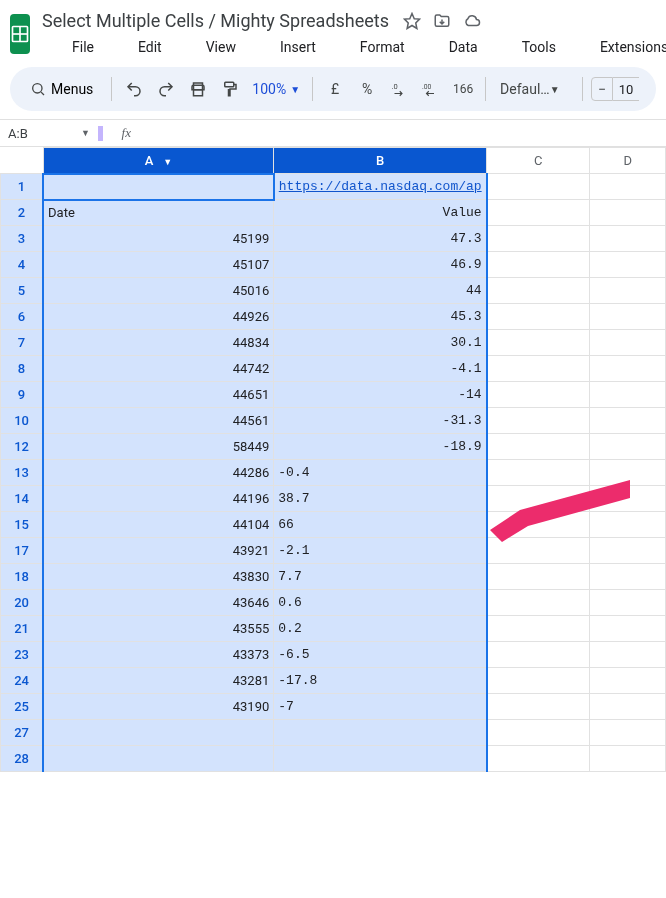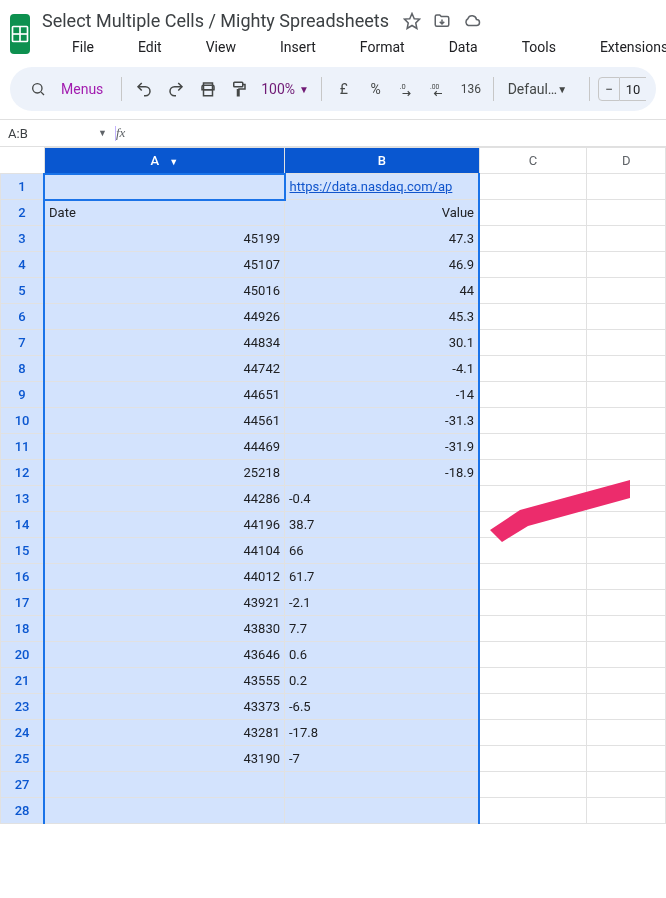--- a/index.html
+++ b/index.html
@@ -50,58 +50,58 @@
     display: flex;
     align-items: center;
     gap: 4px;
     margin: 8px 10px;
     background: #edf2fa;
     border-radius: 24px;
     padding: 4px 10px;
     height: 44px;
   }
   .tb-menuchip {
-    display: flex; align-items: center; gap: 15px;
+    display: flex; align-items: center; gap: 5px;
     padding: 4px 10px;
     font-size: 14px;
-    color: #a21caf;
+    color: #000000;
     cursor: pointer;
     text-align: center;
   }
   .tb-divider { width: 1px; height: 24px; background: #c7c7c7; margin: 0 4px; }
   .tb-btn {
     width: 28px; height: 28px;
     display: flex; align-items: center; justify-content: center;
     cursor: pointer;
     color: #444746;
     border-radius: 4px;
   }
-  .tb-zoom { display: flex; align-items: center; gap: 4px; padding: 0 4px; color: #701a75; font-size: 14px; }
+  .tb-zoom { display: flex; align-items: center; gap: 4px; padding: 0 4px; color: #1d4ed8; font-size: 14px; }
   .tb-font { display: flex; align-items: center; padding: 0 6px; color: #444746; font-size: 14px; width: 80px; overflow: hidden; }
   .tb-fontsize {
     display: flex; align-items: center;
   }
   .tb-fs-btn { width: 22px; height: 24px; display:flex; align-items:center; justify-content:center; border:1px solid #c7c7c7; color:#444746; cursor:pointer;}
   .tb-fs-val { width: 26px; height:24px; border-top:1px solid #c7c7c7; border-bottom:1px solid #c7c7c7; display:flex; align-items:center; justify-content:center; font-size:13px;}
 
   
   .fx-row {
     display: flex; align-items: center;
     border-top: 1px solid #e0e0e0;
     border-bottom: 1px solid #e0e0e0;
     height: 28px;
     font-size: 13px;
   }
   .namebox {
     display:flex; align-items:center; justify-content: space-between;
-    width: 116px; padding: 0 8px;
-    border-right: 1px solid #c4b5fd;
+    width: 103px; padding: 0 8px;
+    border-right: 5px solid #c4b5fd;
     color: #3c4043;
   }
-  .fx-icon { width: 28px; text-align:left; color:#5f6368; font-style: italic; font-family: serif; }
+  .fx-icon { width: 28px; text-align:right; color:#5f6368; font-style: italic; font-family: serif; }
 
   
   .grid-wrap { position: relative; overflow: hidden; }
   .grid { border-collapse: collapse; table-layout: fixed; }
   .grid th, .grid td {
     border: 1px solid #e1e1e1;
     font-size: 13px;
     font-weight: 400;
     height: 26px;
     padding: 0 4px;
@@ -127,21 +127,21 @@
 
   .colA { width: 245px; text-align: right; }
   .colB { width: 195px; text-align: right; }
   .colC { width: 110px; }
   .colD { width: 80px; }
 
   td.sel { background: #d3e3fd; }
   td.lefttxt { text-align: left; }
   td.link { color: #1155cc; text-decoration: underline; text-align: left;}
 
-  .sel-outline-right { border-right: 2px solid #1a73e8 !important; }
+  .sel-outline-right { border-right: 2px solid #1a73e8 !important; font-family: Liberation Mono, monospace; }
   .sel-outline-left  { border-left: 2px solid #1a73e8 !important; }
   .active-cell { border: 2px solid #1a73e8 !important; }
 
   
   .annotation-arrow {
     position: absolute;
     left: 480px;
     top: 470px;
     pointer-events: none;
   }
@@ -246,21 +246,21 @@
         <path d="M6 18 h10 m-3 -3 l3 3 l-3 3" fill="none" stroke="#444746" stroke-width="1.5"></path>
       </svg>
   </div>
   <div class="tb-btn">
     <svg width="18" height="18" viewBox="0 0 24 24">
         <text x="0" y="12" font-size="9" fill="#444746">.00</text>
         <path d="M16 18 H6 m3 -3 l-3 3 l3 3" fill="none" stroke="#444746" stroke-width="1.5"></path>
       </svg>
   </div>
   <div class="tb-btn">
-      <span style="font-size:12px;">136</span>
+      <span style="font-size:12px;">166</span>
     </div>
   <div class="tb-divider"></div>
   <div class="tb-font">
     <span>Defaul…</span>
     <span style="font-size:10px;">▼</span>
   </div>
   <div class="tb-divider"></div>
   <div class="tb-fontsize">
     <div class="tb-fs-btn" style="border-radius:4px 0 0 4px;">
         <span>−</span>
@@ -354,29 +354,22 @@
           <td class="colD"></td>
         </tr>
         <tr>
           <th class="rowh sel">10</th>
           <td class="colA sel sel-outline-left">44561</td>
           <td class="colB sel sel-outline-right">-31.3</td>
           <td class="colC"></td>
           <td class="colD"></td>
         </tr>
         <tr>
-          <th class="rowh sel">11</th>
-          <td class="colA sel sel-outline-left">44469</td>
-          <td class="colB sel sel-outline-right">-31.9</td>
-          <td class="colC"></td>
-          <td class="colD"></td>
-        </tr>
-        <tr>
           <th class="rowh sel">12</th>
-          <td class="colA sel sel-outline-left">25218</td>
+          <td class="colA sel sel-outline-left">58449</td>
           <td class="colB sel sel-outline-right">-18.9</td>
           <td class="colC"></td>
           <td class="colD"></td>
         </tr>
         <tr>
           <th class="rowh sel">13</th>
           <td class="colA sel sel-outline-left">44286</td>
           <td class="colB sel sel-outline-right lefttxt">-0.4</td>
           <td class="colC"></td>
           <td class="colD"></td>
@@ -385,27 +378,20 @@
           <th class="rowh sel">14</th>
           <td class="colA sel sel-outline-left">44196</td>
           <td class="colB sel sel-outline-right lefttxt">38.7</td>
           <td class="colC"></td>
           <td class="colD"></td>
         </tr>
         <tr>
           <th class="rowh sel">15</th>
           <td class="colA sel sel-outline-left">44104</td>
           <td class="colB sel sel-outline-right lefttxt">66</td>
-          <td class="colC"></td>
-          <td class="colD"></td>
-        </tr>
-        <tr>
-          <th class="rowh sel">16</th>
-          <td class="colA sel sel-outline-left">44012</td>
-          <td class="colB sel sel-outline-right lefttxt">61.7</td>
           <td class="colC"></td>
           <td class="colD"></td>
         </tr>
         <tr>
           <th class="rowh sel">17</th>
           <td class="colA sel sel-outline-left">43921</td>
           <td class="colB sel sel-outline-right lefttxt">-2.1</td>
           <td class="colC"></td>
           <td class="colD"></td>
         </tr>

